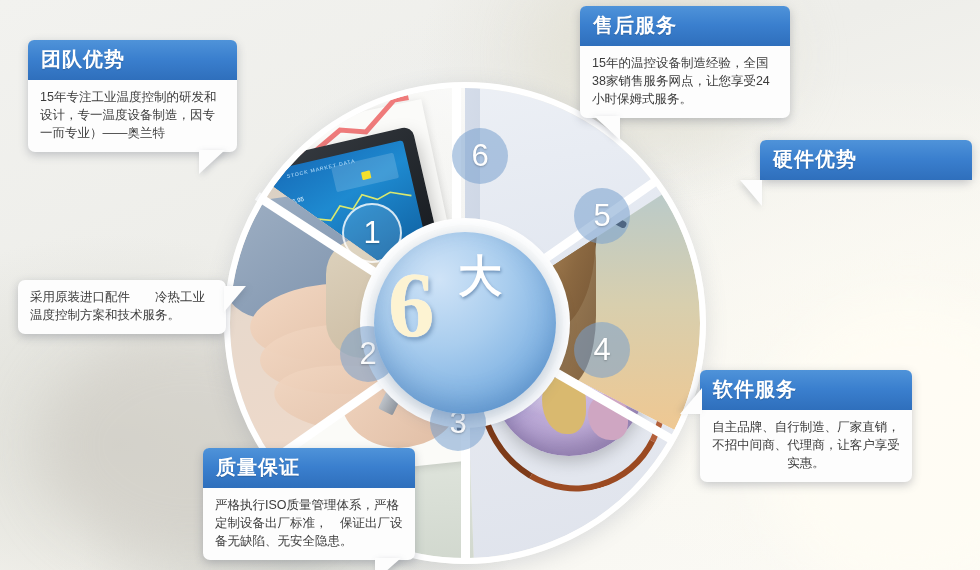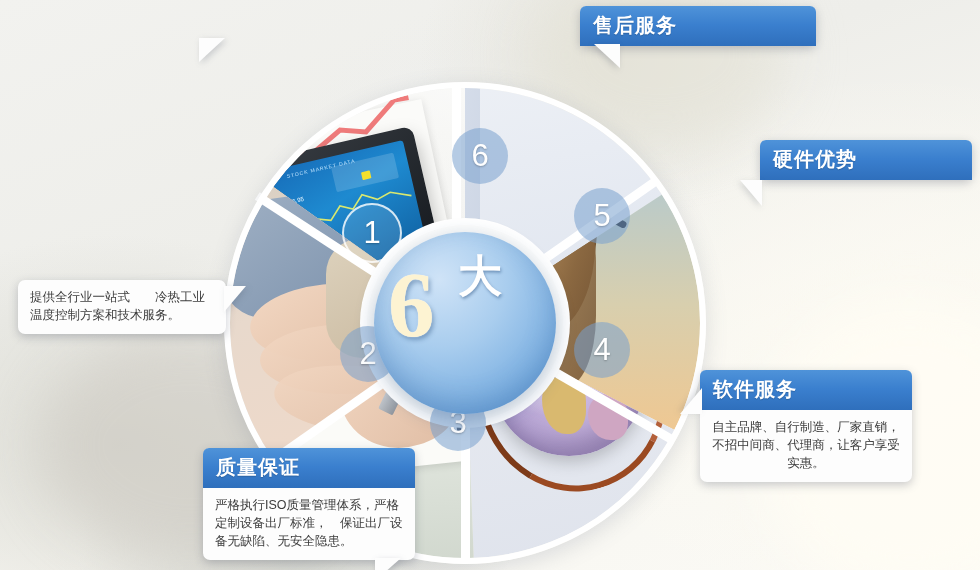--- a/index.html
+++ b/index.html
@@ -116,21 +116,21 @@
         text-shadow:0 1px 1px rgba(0,0,0,.18);}
   .card-bd{padding:8px 12px 10px 12px;color:#3c3c3c;font-size:12.5px;line-height:18px;}
   .tail{position:absolute;width:0;height:0;}
 
   
   #card-team{left:28px;top:40px;width:209px;}
   #card-team .tail{right:12px;bottom:-22px;border-left:0 solid transparent;
       border-top:24px solid #fdfdfd;border-right:26px solid transparent;
       filter:drop-shadow(2px 2px 3px rgba(60,70,90,.22));}
 
-  #card-after{left:580px;top:6px;width:236px;}
+  #card-after{left:580px;top:6px;width:210px;}
   #card-after .tail{left:14px;bottom:-22px;border-right:0 solid transparent;
       border-top:24px solid #fdfdfd;border-left:26px solid transparent;
       filter:drop-shadow(-2px 2px 3px rgba(60,70,90,.22));}
 
   #card-hw{left:760px;top:140px;width:212px;}
   #card-hw .tail{left:-20px;top:40px;border-top:0 solid transparent;
       border-right:22px solid #fdfdfd;border-bottom:26px solid transparent;
       filter:drop-shadow(-2px 2px 3px rgba(60,70,90,.18));}
 
   #card-sw{left:700px;top:370px;width:212px;}
@@ -277,25 +277,28 @@
 
     <div id="center">
       <div class="inner">
         <div id="six">6</div>
         <div id="da">大</div>
       </div>
     </div>
   </div>
 
   <div class="card" id="card-team">
+    <div class="card-hd">团队优势</div>
+    <div class="card-bd">15年专注工业温度控制的研发和设计，专一温度设备制造，因专一而专业）——奥兰特</div>
     <div class="tail"></div>
   </div>
 
   <div class="card" id="card-after">
     <div class="card-hd">售后服务</div>
+    <div class="card-bd">15年的温控设备制造经验，全国38家销售服务网点，让您享受24小时保姆式服务。</div>
     <div class="tail"></div>
   </div>
 
   <div class="card" id="card-hw">
     <div class="card-hd">硬件优势</div>
     <div class="tail"></div>
   </div>
 
   <div class="card" id="card-qa">
     <div class="card-hd">质量保证</div>
@@ -303,17 +306,17 @@
     <div class="tail"></div>
   </div>
 
   <div class="card" id="card-sw">
     <div class="card-hd">软件服务</div>
     <div class="card-bd center-txt">自主品牌、自行制造、厂家直销，不招中间商、代理商，让客户享受实惠。</div>
     <div class="tail"></div>
   </div>
 
   <div class="card" id="card-tech">
-    <div class="card-bd nowrap">提供全行业一站式　　冷热工业温度控制方案和技术服务。</div>
+    <div class="card-bd nowrap">采用原装进口配件　　冷热工业温度控制方案和技术服务。</div>
     <div class="tail"></div>
   </div>
 
 </div>
 
 </body></html>

